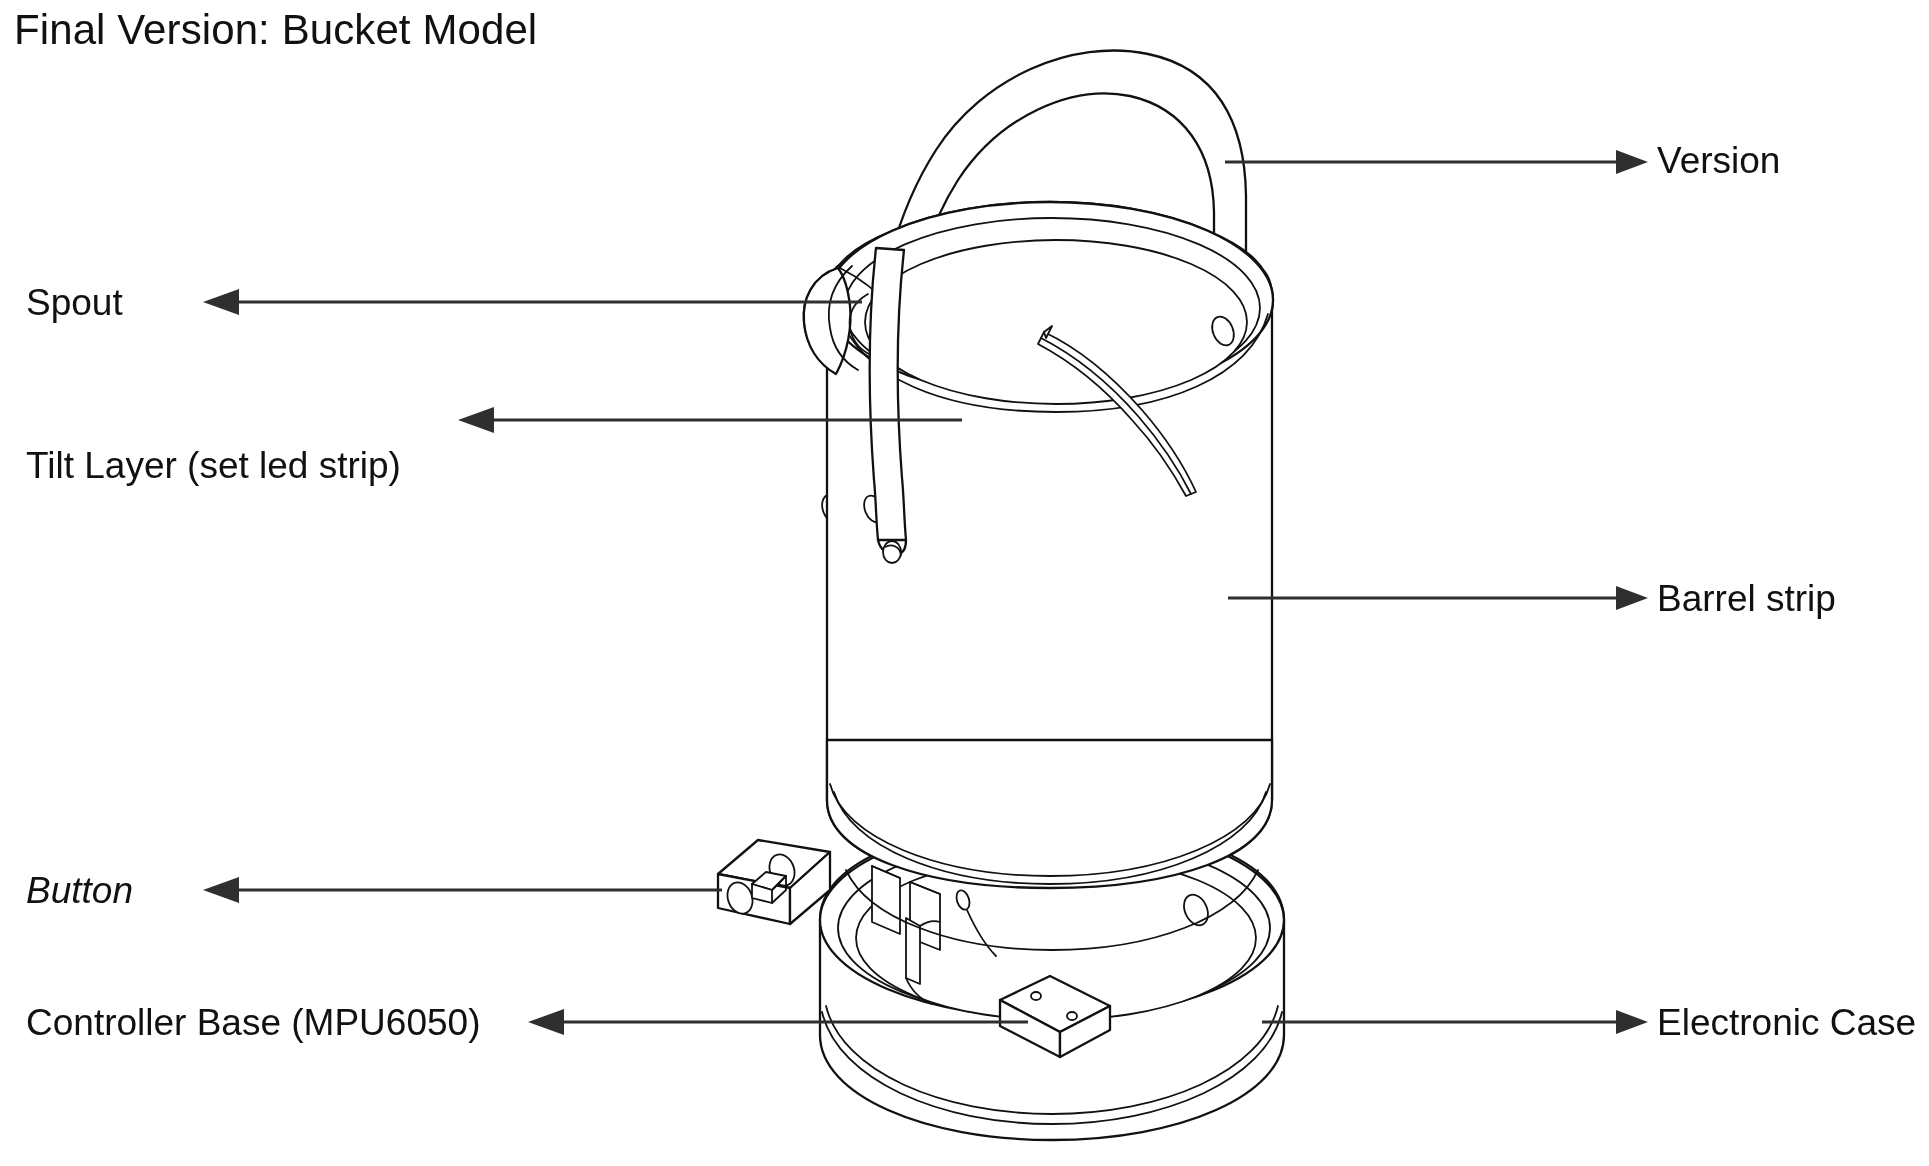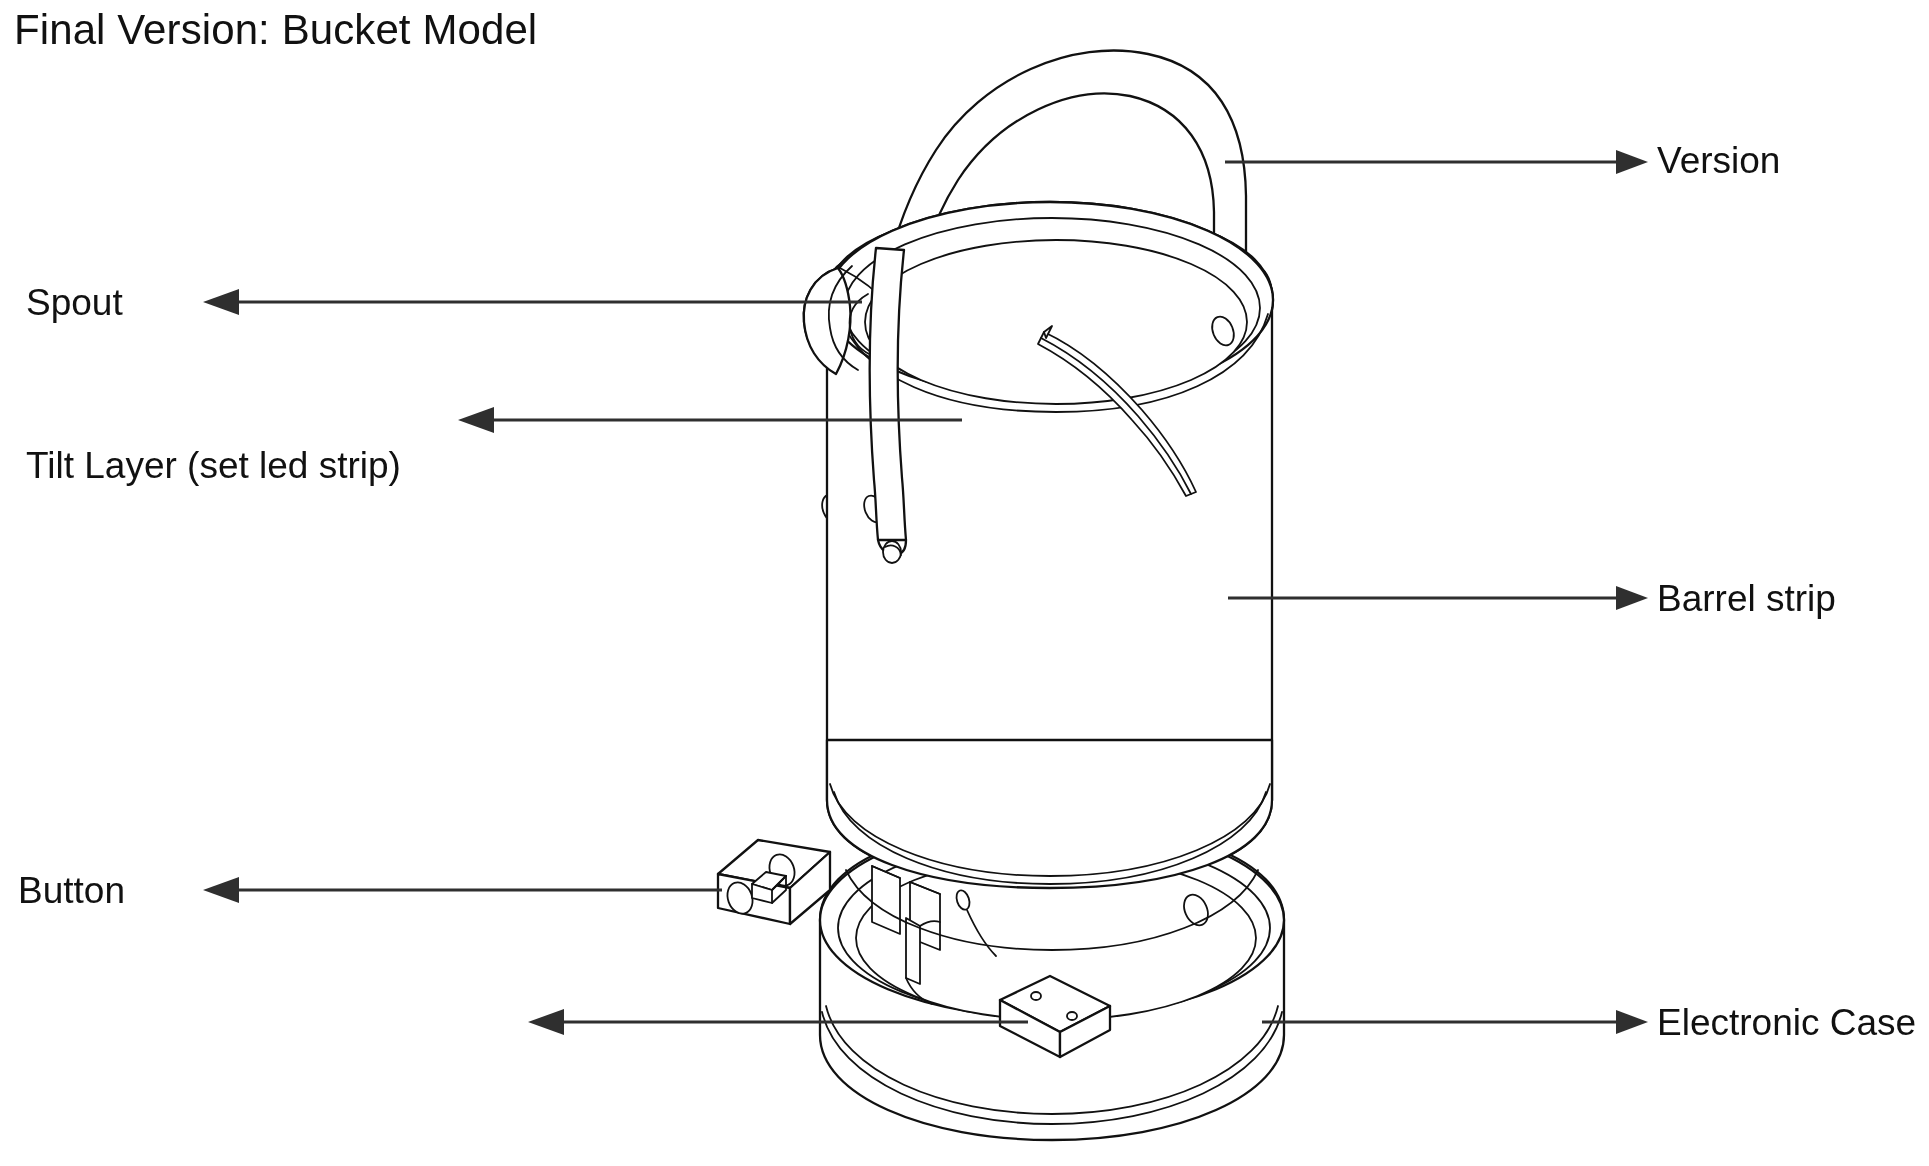--- a/index.html
+++ b/index.html
@@ -57,22 +57,23 @@
 <body>
 
 <div id="stage">
 
   <div id="page-title">Final Version: Bucket Model</div>
 
   <div class="callout-label left" style="left:26px; top:284px;text-align:center;">Spout</div>
 
   <div class="callout-label left" style="left:26px; top:402px;margin-top:45px;">Tilt Layer (set led strip)</div>
 
-  <div class="callout-label left" style="left:18px; top:872px;">Button</div>
-
+  <div class="callout-label left" style="left:26px; top:872px;font-style:italic;">Button</div>
+
+  <div class="callout-label left" style="left:26px; top:1004px;">Controller Base (MPU6050)</div>
 
   <div class="callout-label right" style="left:1657px; top:142px;">Version</div>
 
   <div class="callout-label right" style="left:1657px; top:580px;">Barrel strip</div>
 
   <div class="callout-label right" style="left:1657px; top:1004px;">Electronic Case</div>
 
   <svg id="art" viewBox="0 0 1929 1166">
 
     <g>

